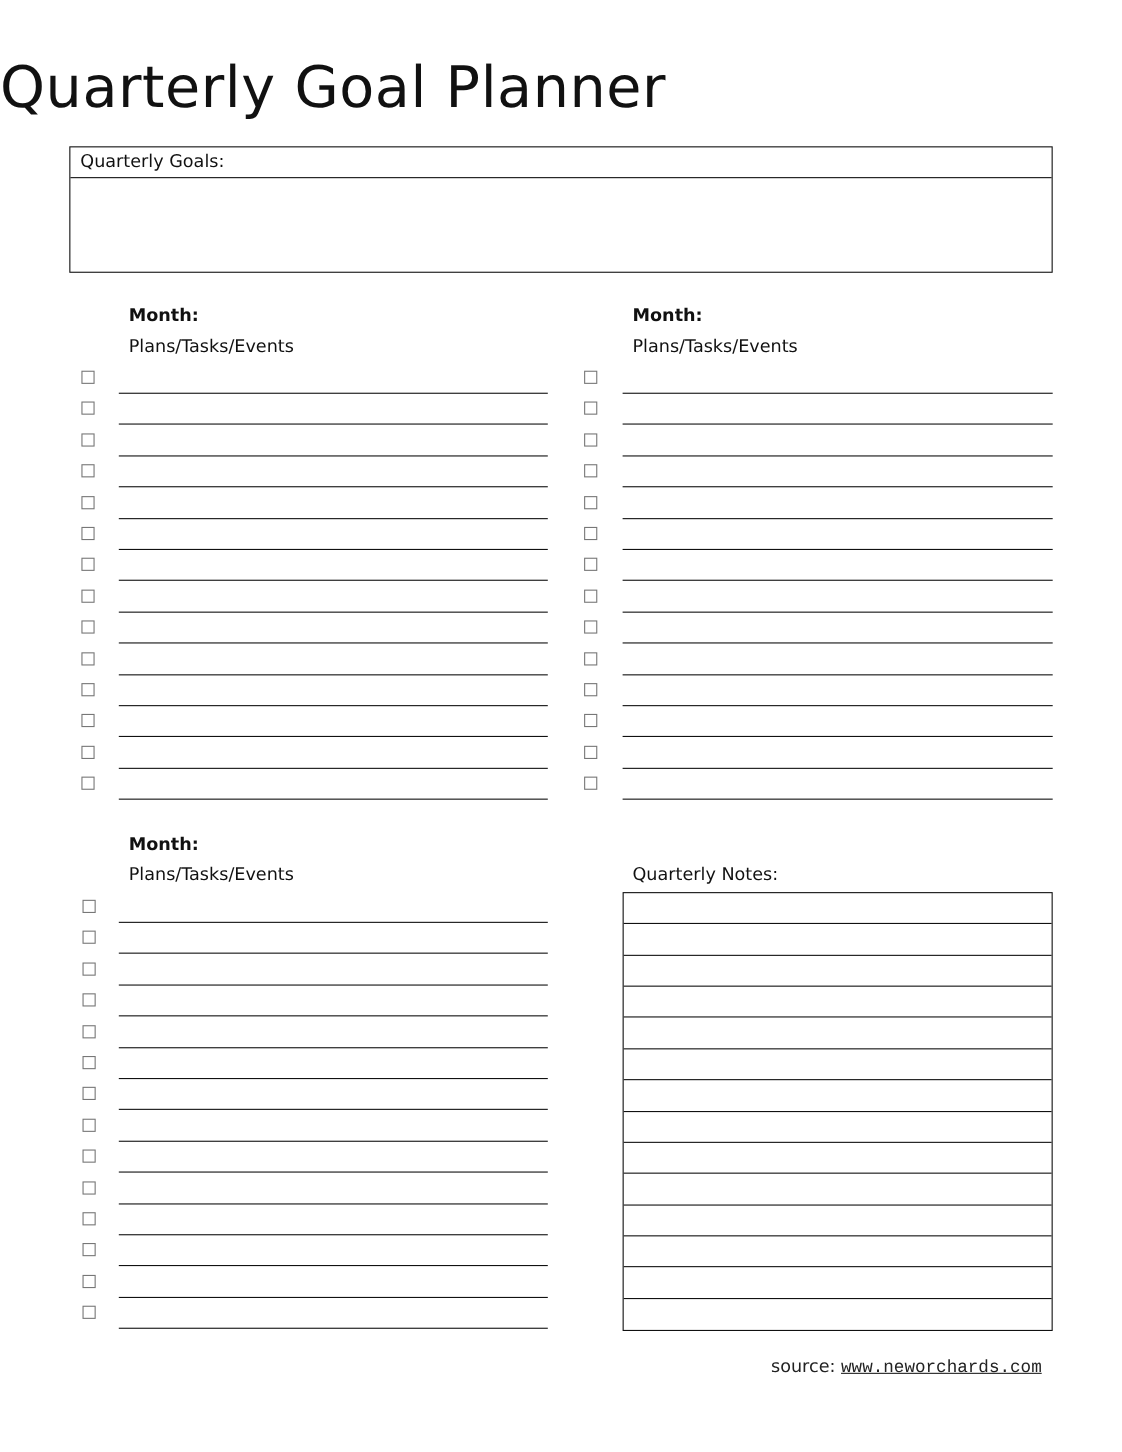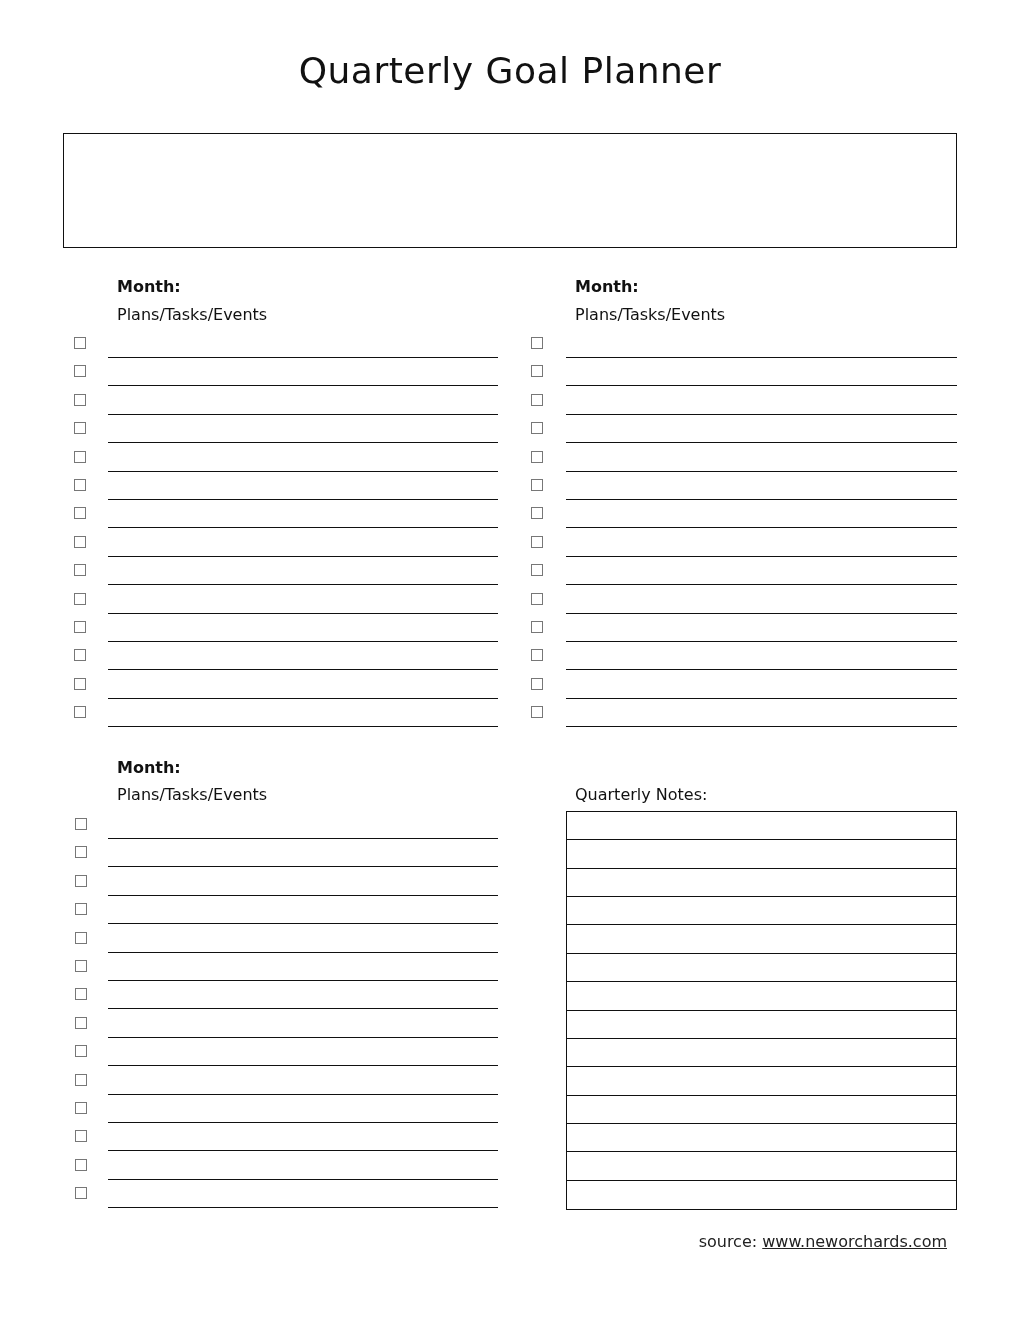--- a/index.html
+++ b/index.html
@@ -1,35 +1,36 @@
 <!DOCTYPE html>
 <html><head>
 <meta charset="utf-8">
 <style>
   html, body { margin: 0; padding: 0; background: #ffffff; }
   body { width: 1020px; height: 1320px; position: relative; font-family: "DejaVu Sans", sans-serif; color: #111; overflow: hidden; }
-  .title { position: absolute; top: 50px; left: 0; width: 1020px; text-align: center; font-size: 36px; font-weight: normal; letter-spacing: 0.5px; color: #111; }
+  .title { position: absolute; top: 50px; left: 0; width: 1020px; font-size: 52px; font-weight: normal; letter-spacing: 0.5px; color: #111; }
   .goals-box { position: absolute; left: 63px; top: 133px; width: 892px; height: 113px; border: 1.5px solid #111; box-sizing: content-box; }
   .goals-head { height: 27px; border-bottom: 1.5px solid #111; font-size: 16px; line-height: 26px; padding-left: 9px; }
   .month-label { position: absolute; font-size: 16px; font-weight: bold; }
   .sub-label { position: absolute; font-size: 16px; }
   .cb { position: absolute; width: 12px; height: 12px; border: 1px solid #777; box-sizing: border-box; background: #fff; }
   .line { position: absolute; height: 0; border-top: 1.5px solid #111; }
   .notes-box { position: absolute; left: 566px; top: 811px; width: 389px; height: 397px; border: 1.5px solid #111; }
   .note-row { height: 28.36px; box-sizing: border-box; border-bottom: 1.5px solid #111; }
   .note-row:last-child { border-bottom: none; }
   .source { position: absolute; top: 1232px; right: 73px; font-size: 16px; color: #222; }
-  .source a { color: #222; text-decoration: underline; }
+  .source a { color: #222; text-decoration: underline; font-family: Liberation Mono, monospace; }
 </style>
 </head>
 <body>
 
 <div class="title">Quarterly Goal Planner</div>
 
 <div class="goals-box">
+  <div class="goals-head">Quarterly Goals:</div>
   <div style="height:84px;"></div>
 </div>
 
 <div class="month-label" style="left:117px; top:277px;">Month:</div>
 <div class="sub-label" style="left:117px; top:305px;">Plans/Tasks/Events</div>
 <div id="m1">
     <div class="cb" style="left: 74px; top: 337px;"></div>
     <div class="line" style="left: 108px; top: 357px; width: 390px;"></div>
     <div class="cb" style="left: 74px; top: 365.4px;"></div>
     <div class="line" style="left: 108px; top: 385.4px; width: 390px;"></div>

